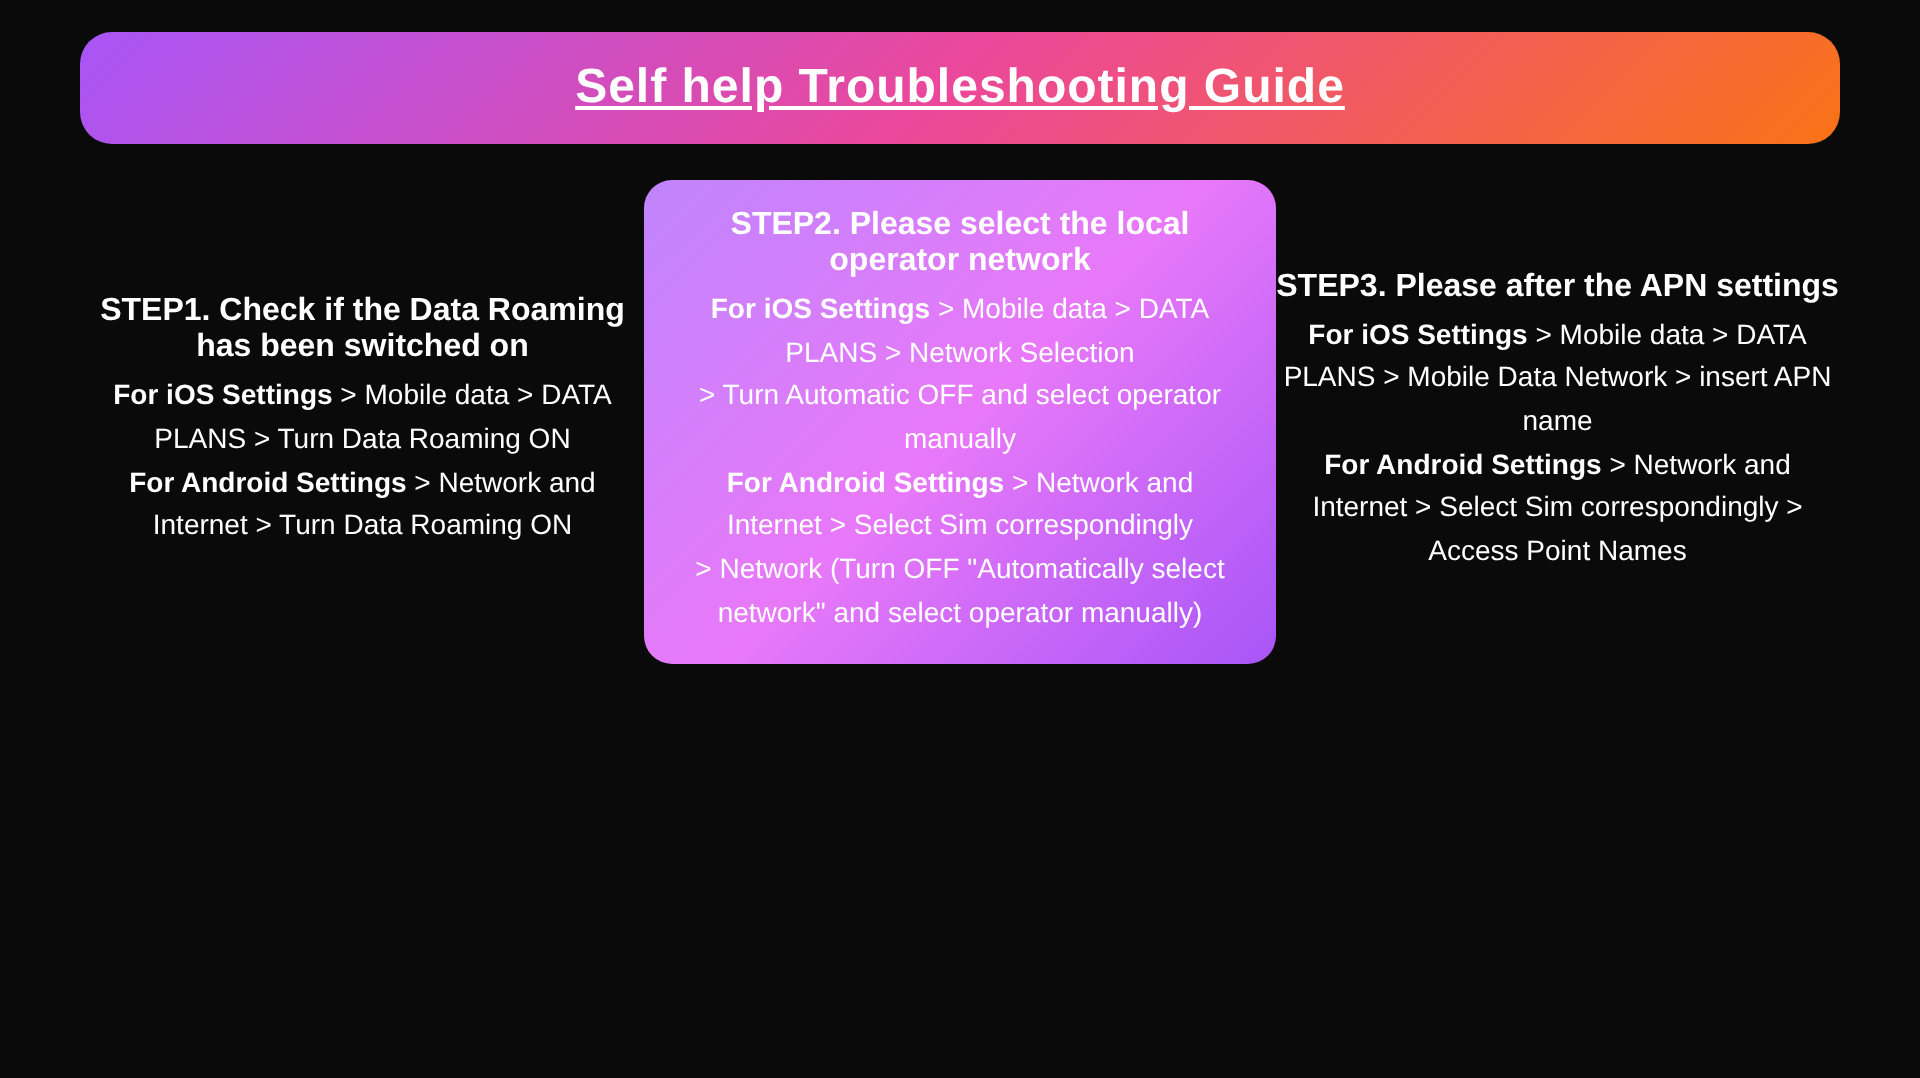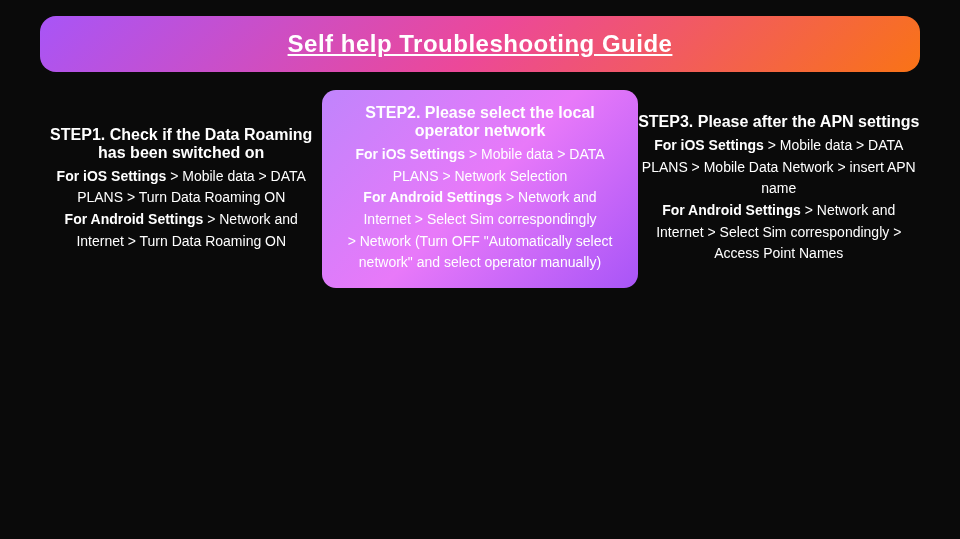--- a/index.html
+++ b/index.html
@@ -76,20 +76,21 @@
 
 <div id="steps-container" style="width:100%;display:flex;flex-direction:row;align-items:center;gap:0px;">
 <div class="step-block">
       <div class="step-title">STEP1. Check if the Data Roaming has been switched on</div>
       <div class="step-line"><span class="bold">For iOS Settings</span> &gt; Mobile data &gt; DATA PLANS &gt; Turn Data Roaming ON</div>
       <div class="step-line"><span class="bold">For Android Settings</span> &gt; Network and Internet &gt; Turn Data Roaming ON</div>
     </div>
     <div class="step-block highlighted">
       <div class="step-title">STEP2. Please select the local operator network</div>
       <div class="step-line"><span class="bold">For iOS Settings</span> &gt; Mobile data &gt; DATA PLANS &gt; Network Selection</div>
+      <div class="step-line">&gt; Turn Automatic OFF and select operator manually</div>
       <div class="step-line"><span class="bold">For Android Settings</span> &gt; Network and Internet &gt; Select Sim correspondingly</div>
       <div class="step-line">&gt; Network (Turn OFF "Automatically select network" and select operator manually)</div>
     </div>
     <div class="step-block">
       <div class="step-title">STEP3. Please after the APN settings</div>
       <div class="step-line"><span class="bold">For iOS Settings</span> &gt; Mobile data &gt; DATA PLANS &gt; Mobile Data Network &gt; insert APN name</div>
       <div class="step-line"><span class="bold">For Android Settings</span> &gt; Network and Internet &gt; Select Sim correspondingly &gt; Access Point Names</div>
     </div>
   </div>
 

